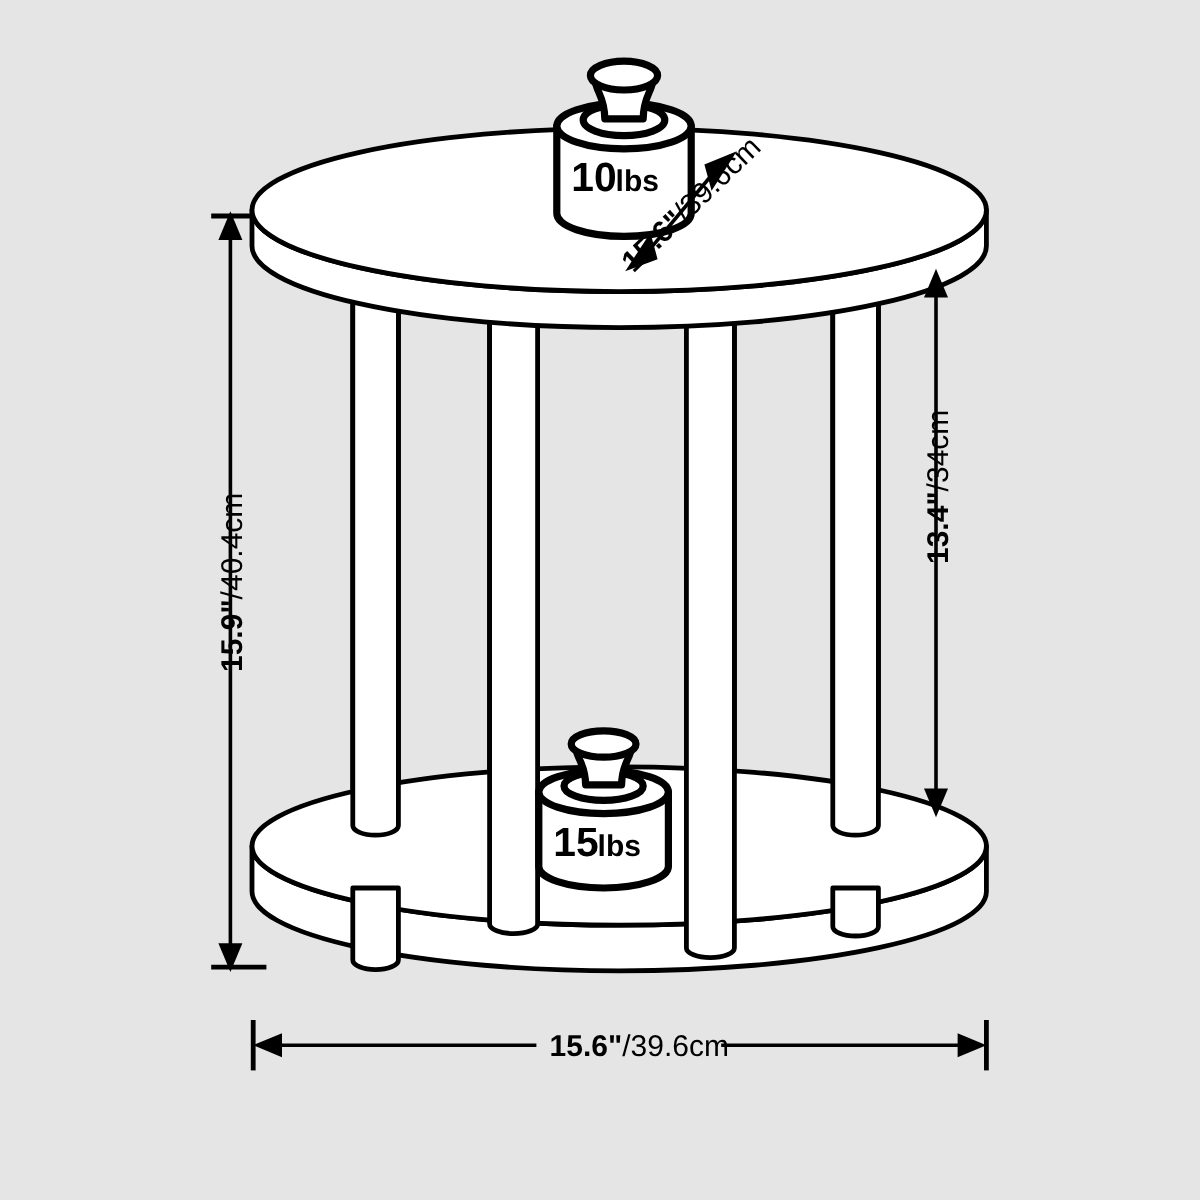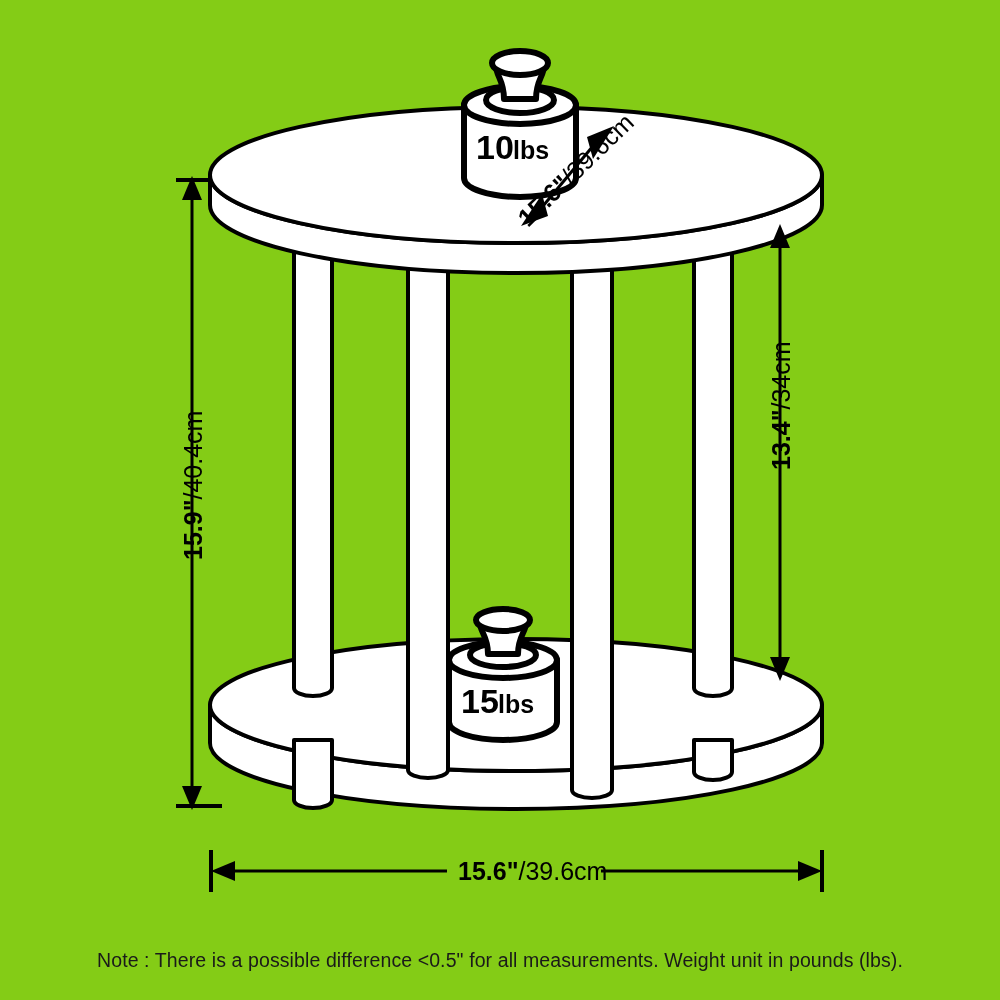--- a/index.html
+++ b/index.html
@@ -8,21 +8,21 @@
     background: #ffffff;
   }
   body {
     font-family: "Liberation Sans", sans-serif;
     color: #000000;
   }
   #page {
     position: relative;
     width: 1000px;
     height: 1000px;
-    background: #84cc16;
+    background: #e5e5e5;
     overflow: hidden;
   }
   svg#diagram {
     position: absolute;
     left: 0;
     top: 0;
     width: 1000px;
     height: 1000px;
     display: block;
   }
@@ -203,15 +203,14 @@
       <line class="dim-line" x1="601" y1="871" x2="806" y2="871"></line>
       <path class="arrow-fill" d="M211,871 L235,881 L235,861 Z"></path>
       <path class="arrow-fill" d="M822,871 L798,881 L798,861 Z"></path>
       <text class="dim-label" x="458" y="880">
         <tspan class="num">15.6"</tspan><tspan>/39.6cm</tspan>
       </text>
     </g>
 
   </svg>
 
-  <div class="note-text">Note : There is a possible difference &lt;0.5" for all measurements. Weight unit in pounds (lbs).</div>
 
 </div>
 
 </body></html>

